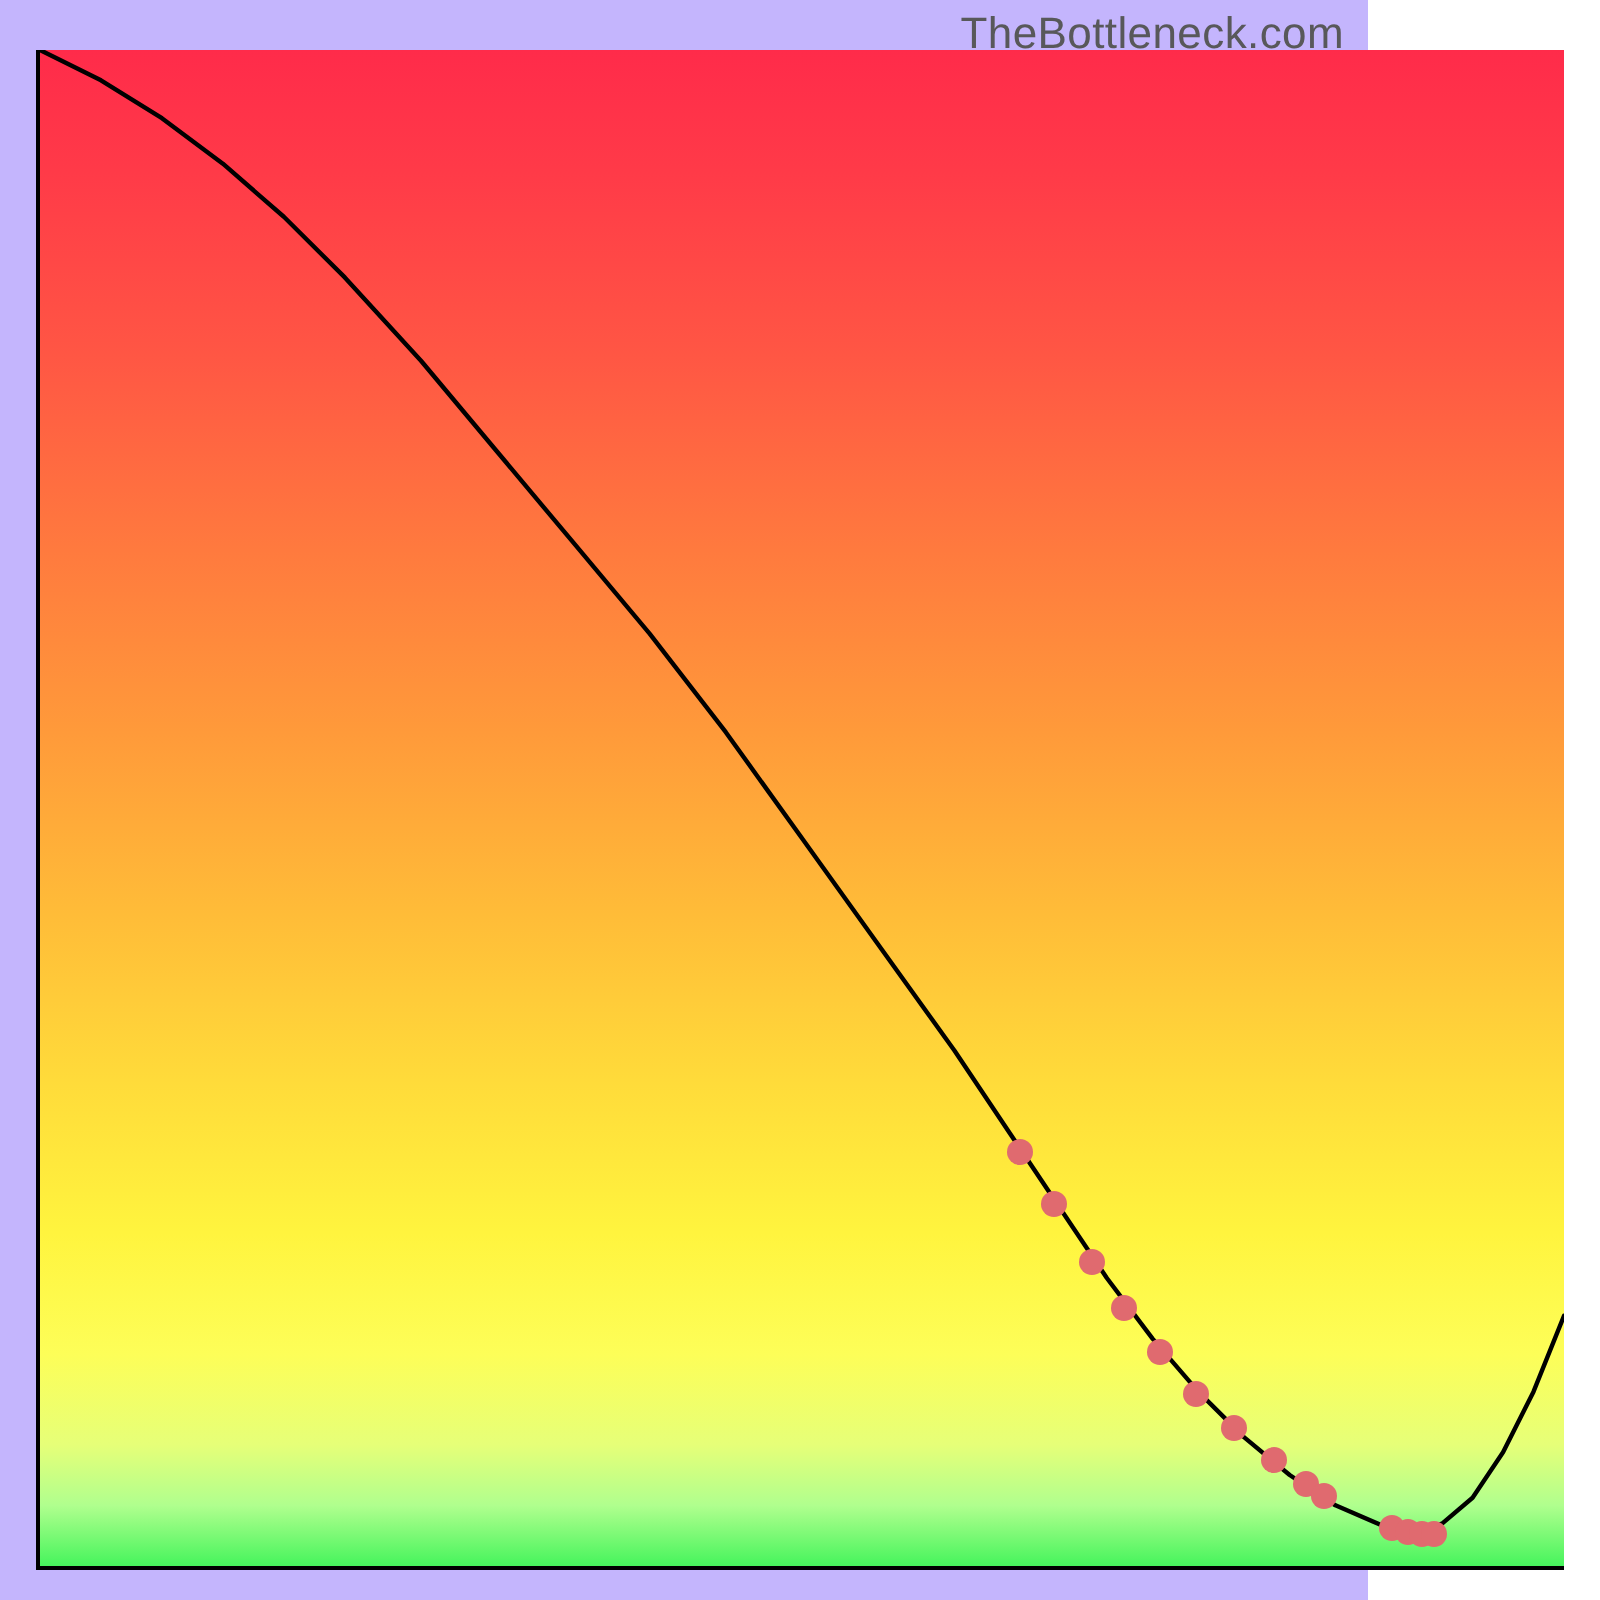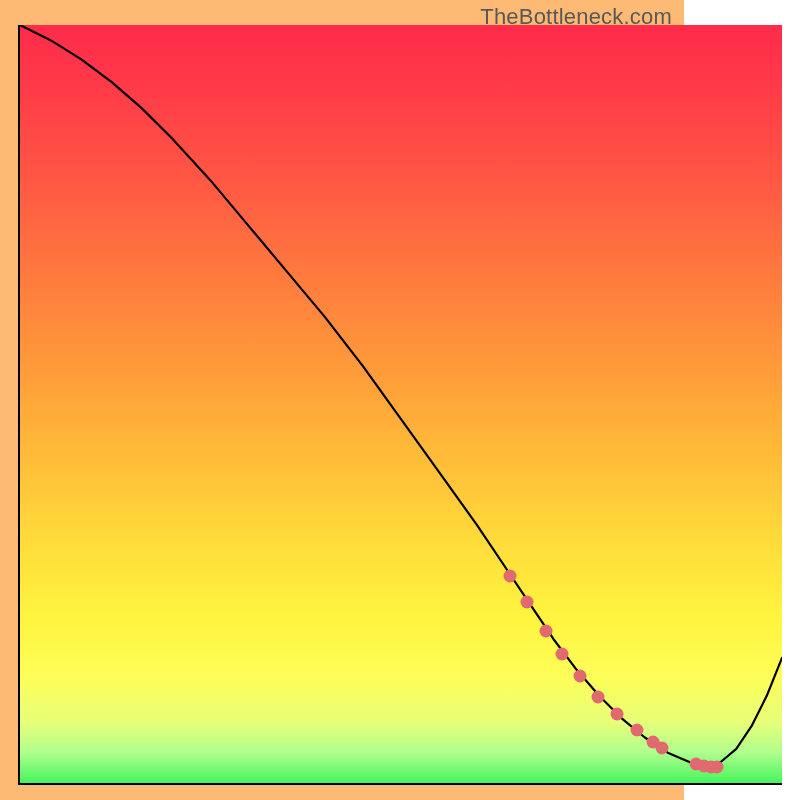--- a/index.html
+++ b/index.html
@@ -8,21 +8,21 @@
     width: 800px;
     height: 800px;
     overflow: hidden;
     font-family: Arial, Helvetica, sans-serif;
     background: #fff;
   }
   .frame {
     position: relative;
     width: 684px;
     height: 800px;
-    background: #fdba74;
+    background: #c4b5fd;
   }
   .watermark {
     position: absolute;
     top: 4px;
     right: 12px;
     font-size: 22px;
     font-weight: 500;
     color: #58585a;
     letter-spacing: 0.2px;
     z-index: 5;

